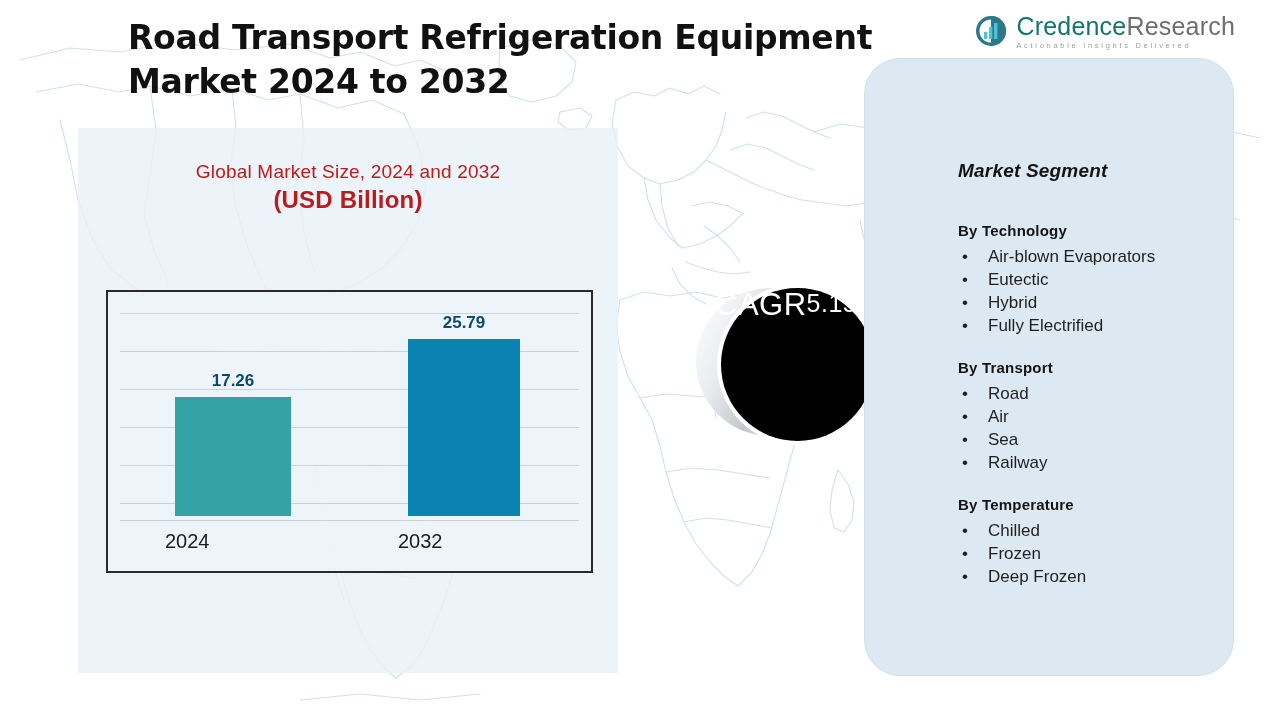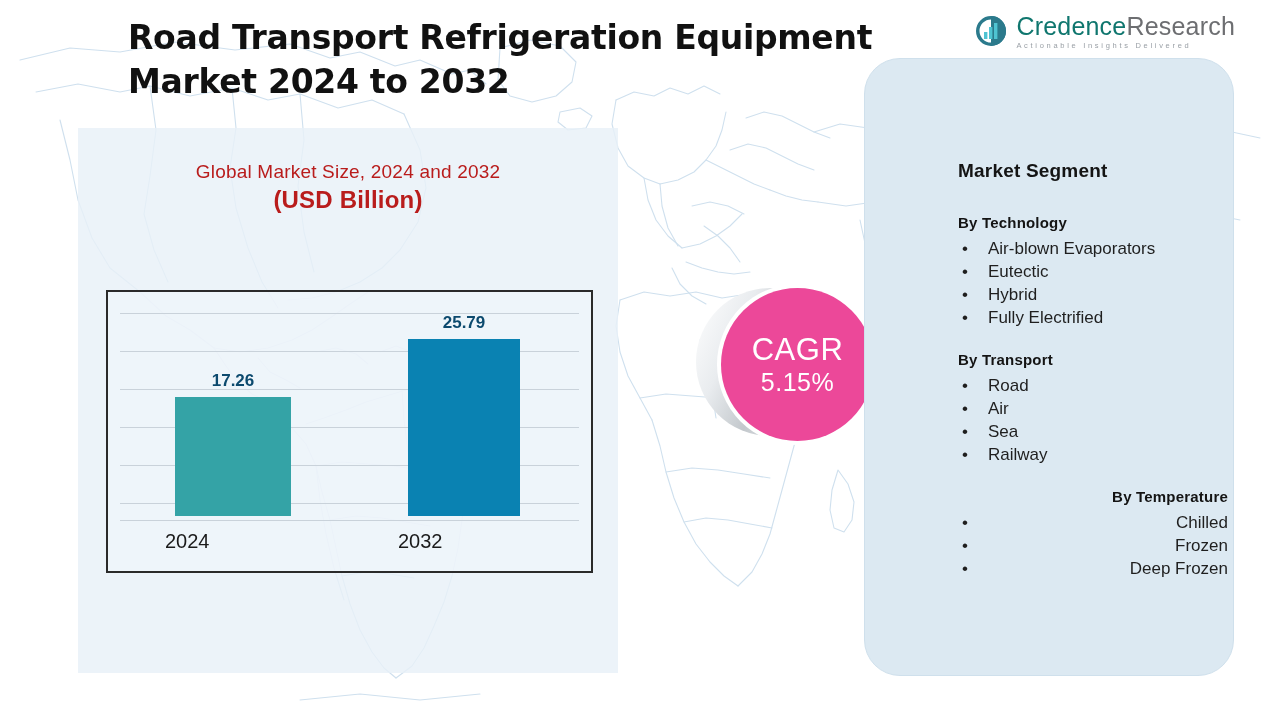--- a/index.html
+++ b/index.html
@@ -187,25 +187,25 @@
     border-radius: 50%;
     background: linear-gradient(115deg, #ffffff 0%, #e9ecef 28%, #c3c8cc 52%, #e3e7ea 74%, #fbfcfc 100%);
   }
   .cagr-circle {
     position: absolute;
     left: 721px;
     top: 288px;
     width: 153px;
     height: 153px;
     border-radius: 50%;
-    background: #ec4899;
+    background: #000000;
     box-shadow: 0 0 0 4px #ffffff;
     display: flex;
-    flex-direction: column;
-    align-items: center;
+    flex-direction: row;
+    align-items: flex-start;
     justify-content: center;
     color: #ffffff;
   }
   .cagr-title {
     font-size: 31px;
     letter-spacing: 0.5px;
     line-height: 34px;
   }
   .cagr-value {
     font-size: 25px;
@@ -229,24 +229,25 @@
     position: absolute;
     left: 958px;
     top: 160px;
     width: 270px;
     color: #141414;
   }
   .segment-heading {
     font-size: 19px;
     font-weight: bold;
     letter-spacing: 0.2px;
-    margin-bottom: 32px;
+    margin-bottom: 40px;
+    font-style: italic;
   }
   .segment-group { margin-bottom: 22px; }
-  .segment-group:last-child { margin-bottom: 0; text-align: right; }
+  .segment-group:last-child { margin-bottom: 0; }
   .group-title {
     font-size: 15px;
     font-weight: bold;
     letter-spacing: 0.2px;
     margin-bottom: 6px;
   }
   ul.group-items {
     list-style: none;
     margin: 0;
     padding: 0;

